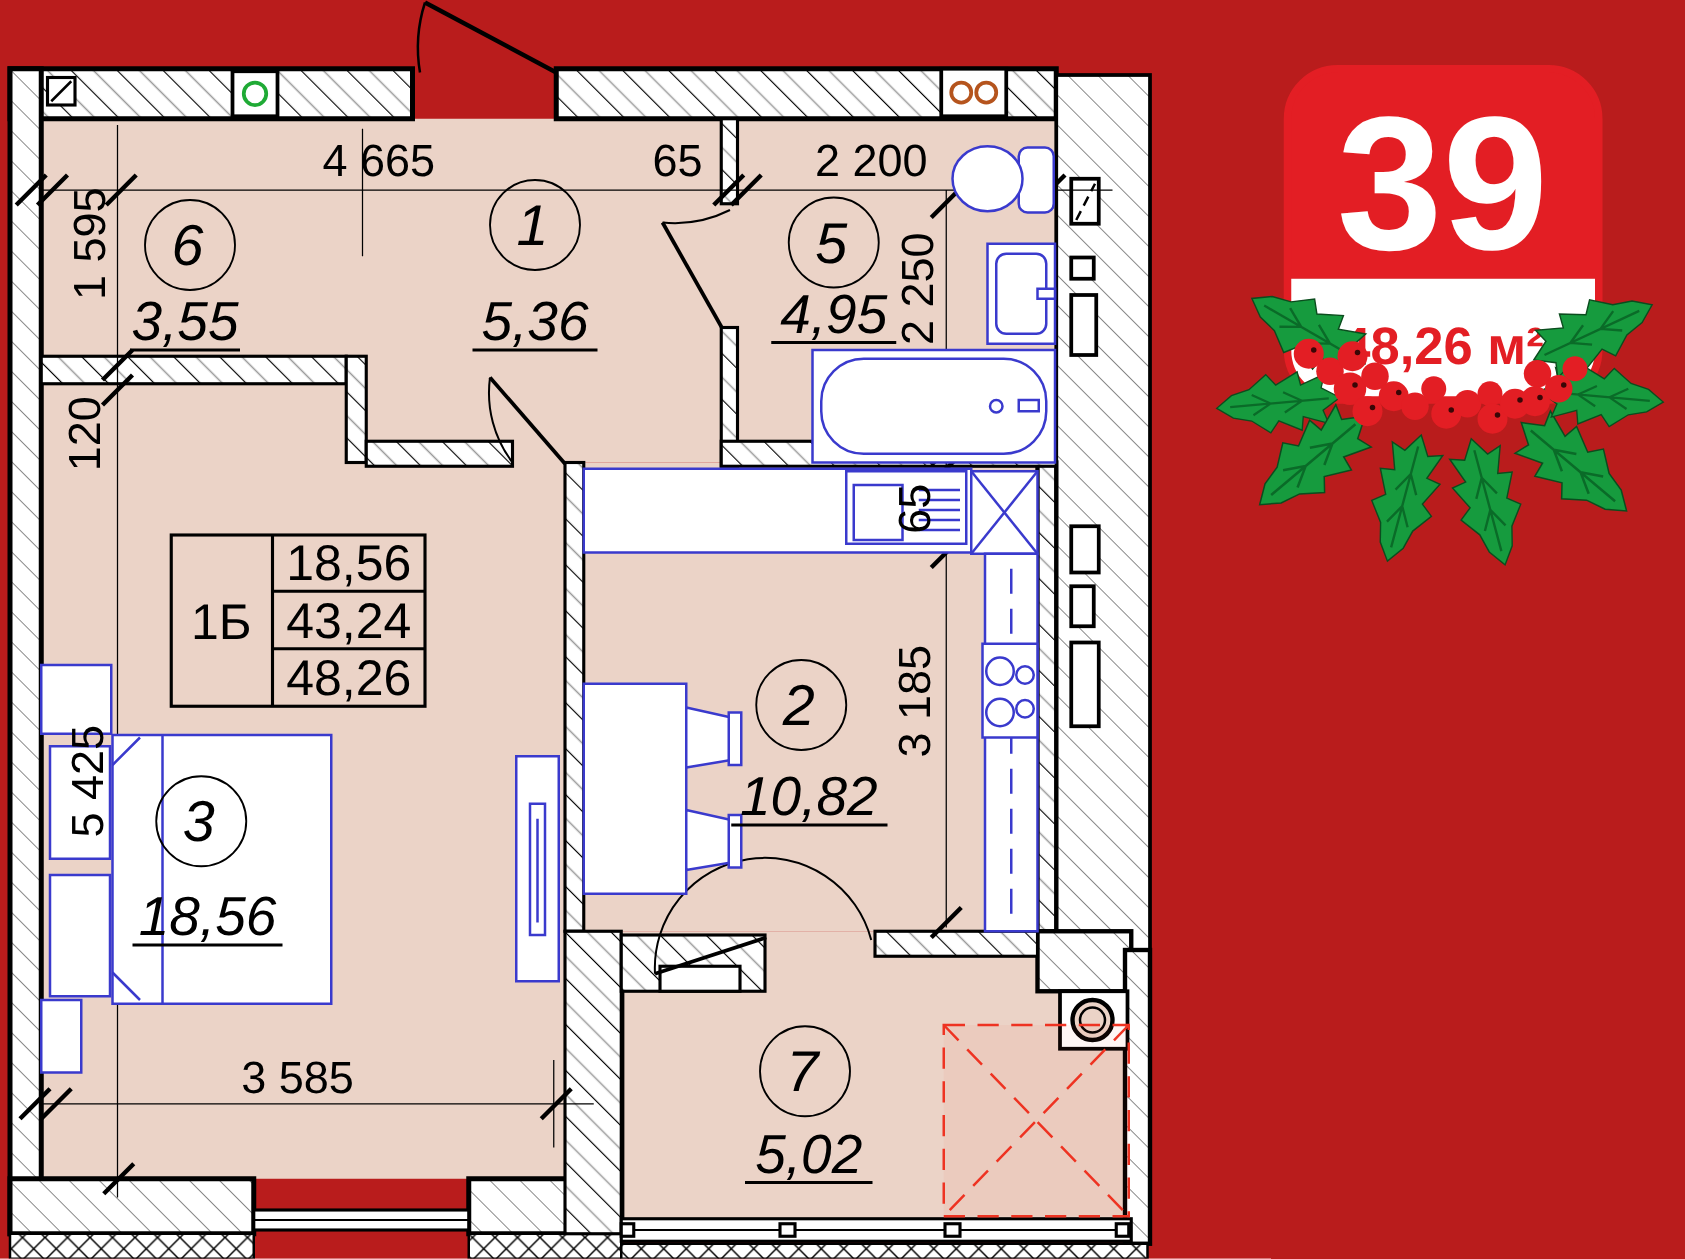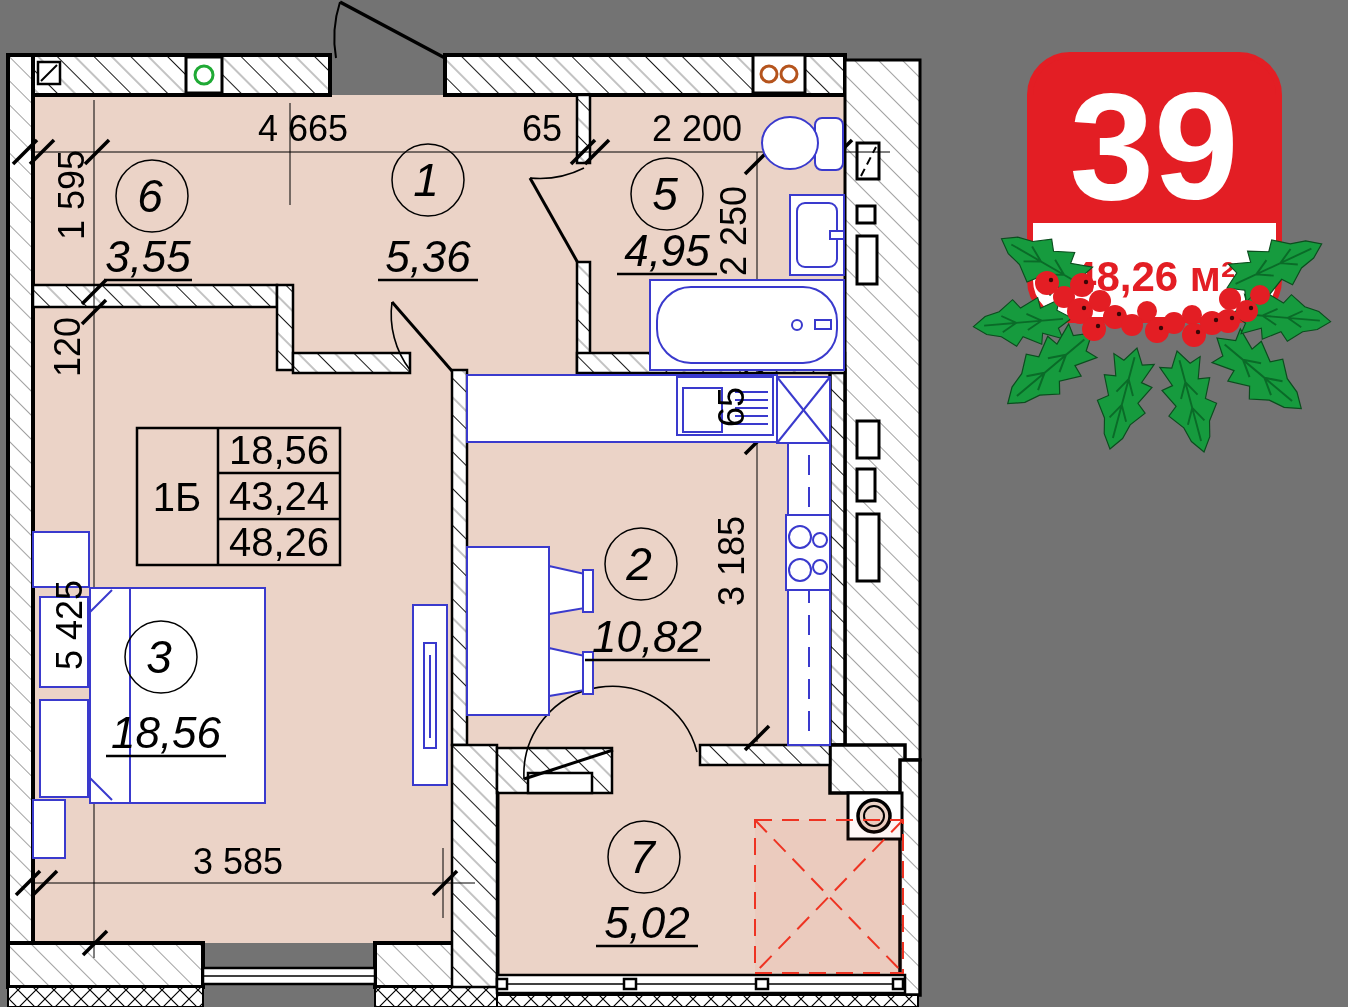--- a/index.html
+++ b/index.html
@@ -1,16 +1,16 @@
 <!DOCTYPE html>
 <html><head>
 <meta charset="utf-8">
 <style>
   html,body{margin:0;padding:0;background:#fff;}
-  .canvas{position:relative;width:1348px;height:1007px;background:#737373;overflow:hidden;
+  .canvas{position:relative;width:1348px;height:1007px;background:#b91c1c;overflow:hidden;
           font-family:"Liberation Sans",sans-serif;}
   svg text{font-family:"Liberation Sans",sans-serif;}
   .dim{font-size:36px;fill:#000;}
   .roomnum{font-size:46px;font-style:italic;fill:#000;}
   .area{font-size:44px;font-style:italic;fill:#000;}
   .tbl{font-size:40px;fill:#000;}
   .badge-num{font-size:152px;font-weight:bold;fill:#fff;}
   .badge-area{font-size:42px;font-weight:bold;fill:#E31E24;}
 </style>
 </head>

